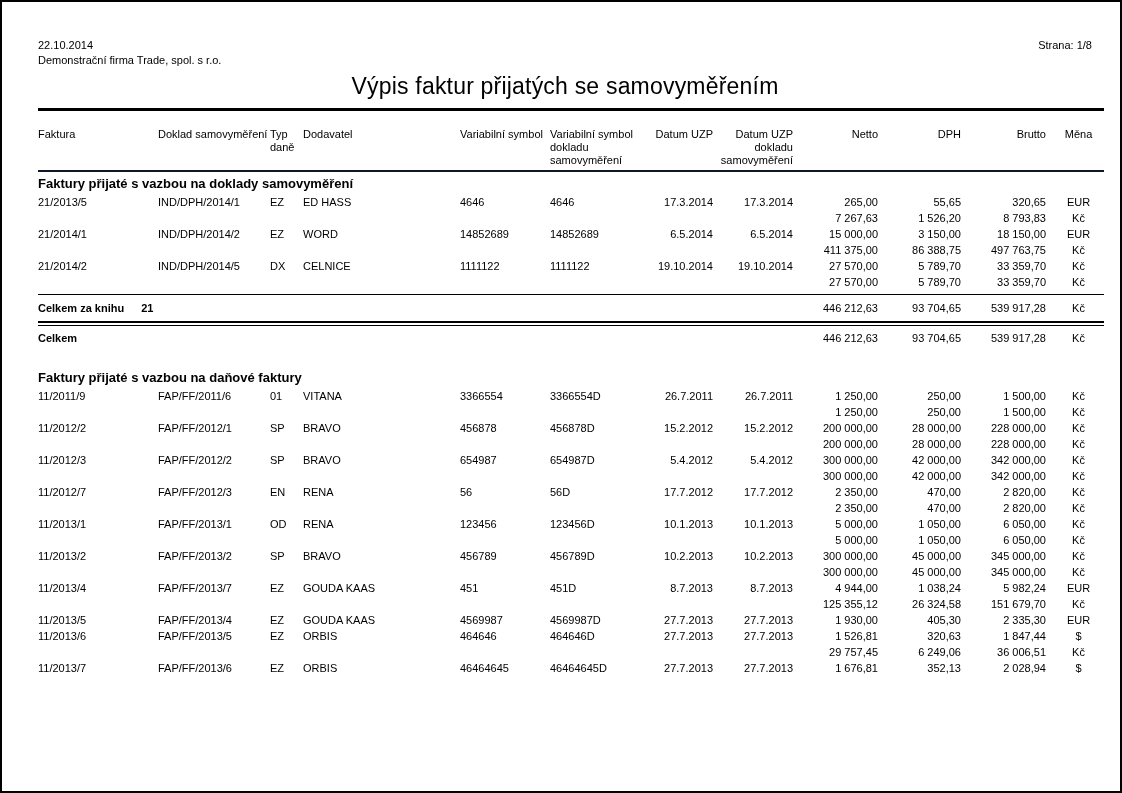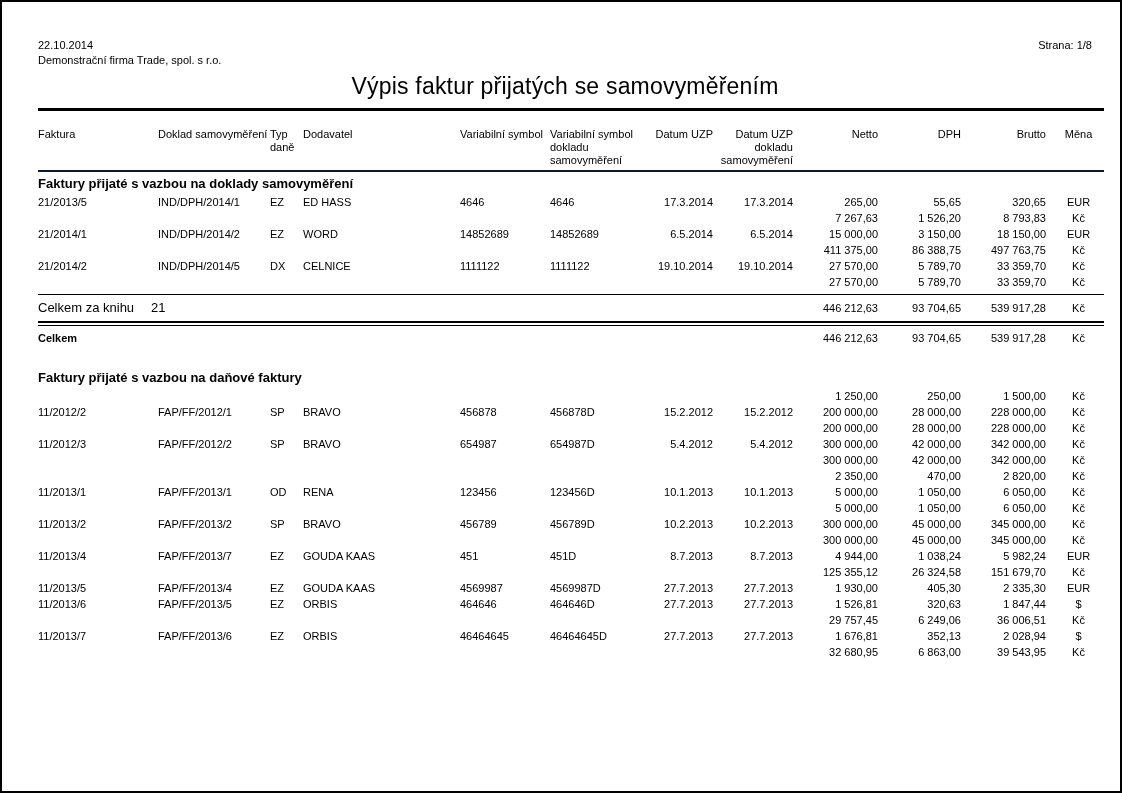--- a/index.html
+++ b/index.html
@@ -57,21 +57,21 @@
     white-space:nowrap;
   }
   tr.later td { padding-top:21px; height:39px; }
 
   tr.spacer td { height:4px; }
 
   .book-total td {
     border-top:1px solid #000;
     height:27px;
   }
-  .total-label { font-size:13px; font-weight:normal; }
+  .total-label { font-size:11px; font-weight:bold; }
   .book-num { margin-left:17px; }
   .amt-bold { font-weight:normal; }
 
   .double-rule-row td { height:6px; vertical-align:top; }
   .double-rule { height:5px; border-top:2px solid #000; border-bottom:1px solid #000; }
 
   .grand-total td { height:22px; vertical-align:middle; }
   .grand-label { font-size:11px; font-weight:bold; }
 </style>
 </head>
@@ -227,20 +227,34 @@
           <td colspan="8" class="grand-label">Celkem</td>
           <td class="c8 amt-bold">446 212,63</td>
           <td class="c9 amt-bold">93 704,65</td>
           <td class="c10 amt-bold">539 917,28</td>
           <td class="c11 amt-bold">Kč</td>
         </tr>
         <tr class="section-heading later">
           <td colspan="12">Faktury přijaté s vazbou na daňové faktury</td>
         </tr>
         <tr class="invoice-line">
+          <td class="c0">11/2011/9</td>
+          <td class="c1">FAP/FF/2011/6</td>
+          <td class="c2">01</td>
+          <td class="c3">VITANA</td>
+          <td class="c4">3366554</td>
+          <td class="c5">3366554D</td>
+          <td class="c6">26.7.2011</td>
+          <td class="c7">26.7.2011</td>
+          <td class="c8">1 250,00</td>
+          <td class="c9">250,00</td>
+          <td class="c10">1 500,00</td>
+          <td class="c11">Kč</td>
+        </tr>
+        <tr class="invoice-line">
           <td class="c0"></td>
           <td class="c1"></td>
           <td class="c2"></td>
           <td class="c3"></td>
           <td class="c4"></td>
           <td class="c5"></td>
           <td class="c6"></td>
           <td class="c7"></td>
           <td class="c8">1 250,00</td>
           <td class="c9">250,00</td>
@@ -297,20 +311,34 @@
           <td class="c4"></td>
           <td class="c5"></td>
           <td class="c6"></td>
           <td class="c7"></td>
           <td class="c8">300 000,00</td>
           <td class="c9">42 000,00</td>
           <td class="c10">342 000,00</td>
           <td class="c11">Kč</td>
         </tr>
         <tr class="invoice-line">
+          <td class="c0">11/2012/7</td>
+          <td class="c1">FAP/FF/2012/3</td>
+          <td class="c2">EN</td>
+          <td class="c3">RENA</td>
+          <td class="c4">56</td>
+          <td class="c5">56D</td>
+          <td class="c6">17.7.2012</td>
+          <td class="c7">17.7.2012</td>
+          <td class="c8">2 350,00</td>
+          <td class="c9">470,00</td>
+          <td class="c10">2 820,00</td>
+          <td class="c11">Kč</td>
+        </tr>
+        <tr class="invoice-line">
           <td class="c0"></td>
           <td class="c1"></td>
           <td class="c2"></td>
           <td class="c3"></td>
           <td class="c4"></td>
           <td class="c5"></td>
           <td class="c6"></td>
           <td class="c7"></td>
           <td class="c8">2 350,00</td>
           <td class="c9">470,00</td>
@@ -450,29 +478,15 @@
           <td class="c3">ORBIS</td>
           <td class="c4">46464645</td>
           <td class="c5">46464645D</td>
           <td class="c6">27.7.2013</td>
           <td class="c7">27.7.2013</td>
           <td class="c8">1 676,81</td>
           <td class="c9">352,13</td>
           <td class="c10">2 028,94</td>
           <td class="c11">$</td>
         </tr>
-        <tr class="invoice-line">
-          <td class="c0"></td>
-          <td class="c1"></td>
-          <td class="c2"></td>
-          <td class="c3"></td>
-          <td class="c4"></td>
-          <td class="c5"></td>
-          <td class="c6"></td>
-          <td class="c7"></td>
-          <td class="c8">32 680,95</td>
-          <td class="c9">6 863,00</td>
-          <td class="c10">39 543,95</td>
-          <td class="c11">Kč</td>
-        </tr>
       </tbody>
   </table>
 </div>
 
 </body></html>

